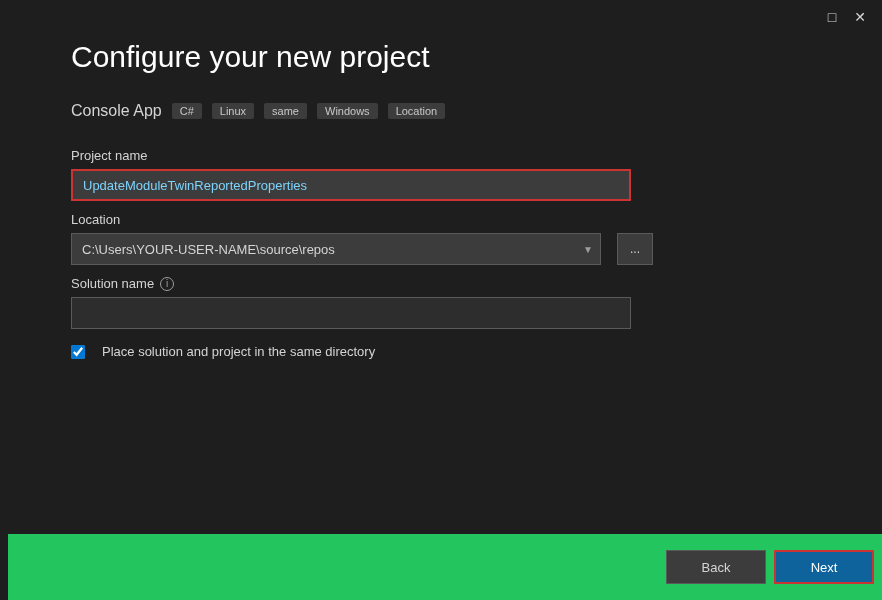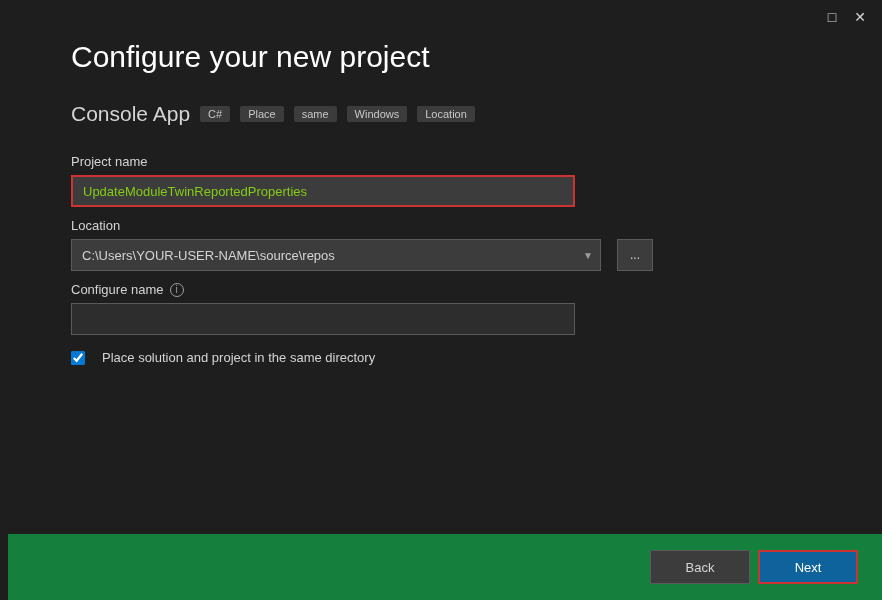--- a/index.html
+++ b/index.html
@@ -50,21 +50,21 @@
     }
 
     .app-type-row {
       display: flex;
       align-items: center;
       gap: 10px;
       margin-bottom: 28px;
     }
 
     .app-type-name {
-      font-size: 21px;
+      font-size: 16px;
       color: #d4d4d4;
       font-weight: 400;
     }
 
     .tag {
       background: #3c3c3c;
       color: #c8c8c8;
       font-size: 11px;
       padding: 2px 8px;
       border-radius: 2px;
@@ -90,25 +90,25 @@
       border: 1px solid #9d9d9d;
       color: #9d9d9d;
       font-size: 10px;
       display: inline-flex;
       align-items: center;
       justify-content: center;
       cursor: pointer;
     }
 
     .form-input {
-      width: 504px;
+      width: 560px;
       height: 32px;
       background: #3c3c3c;
       border: 1px solid #5a5a5a;
-      color: #84cc16;
+      color: #7dd3fc;
       padding: 0 10px;
       font-size: 13px;
       outline: none;
     }
 
     .project-name-input {
       border: 2px solid #cc3333;
       background: #3c3c3c;
     }
 
@@ -156,25 +156,25 @@
     .checkbox-label {
       font-size: 13px;
       color: #d4d4d4;
     }
 
     .footer {
       position: absolute;
       bottom: 0;
       left: 8px;
       right: 0;
-      padding: 16px 24px;
+      padding: 16px 8px;
       display: flex;
       justify-content: flex-end;
       gap: 8px;
-      background: #15803d;
+      background: #22c55e;
     }
 
     .footer-btn {
       min-width: 100px;
       height: 34px;
       padding: 0 20px;
       font-size: 13px;
       cursor: pointer;
       border: 1px solid #5a5a5a;
     }
@@ -225,21 +225,21 @@
   <button class="title-bar-btn">□</button>
   <button class="title-bar-btn">✕</button>
 </div>
 
 <div class="main-container">
   <h1 class="page-title">Configure your new project</h1>
 
   <div class="app-type-row">
     <span class="app-type-name">Console App</span>
     <span class="tag">C#</span>
-    <span class="tag">Place</span>
+    <span class="tag">Linux</span>
     <span class="tag">same</span>
     <span class="tag">Windows</span>
     <span class="tag">Location</span>
   </div>
 
   <div class="form-group">
     <div class="form-label">
       <span>Project name</span>
     </div>
     <input type="text" class="form-input project-name-input" value="UpdateModuleTwinReportedProperties" style="">
@@ -255,21 +255,21 @@
           <option>C:\Users\YOUR-USER-NAME\source\repos</option>
         </select>
         <span class="select-arrow">▼</span>
       </div>
       <button class="location-browse-btn">...</button>
     </div>
   </div>
 
   <div class="form-group">
     <div class="form-label">
-      <span>Configure name</span>
+      <span>Solution name</span>
       <span class="info-icon">i</span>
     </div>
     <input type="text" class="form-input solution-input" value="" style="">
   </div>
 
   <div class="checkbox-row">
     <input type="checkbox" class="checkbox-input" checked="" style="">
     <label class="checkbox-label">Place solution and project in the same directory</label>
   </div>
 </div>

